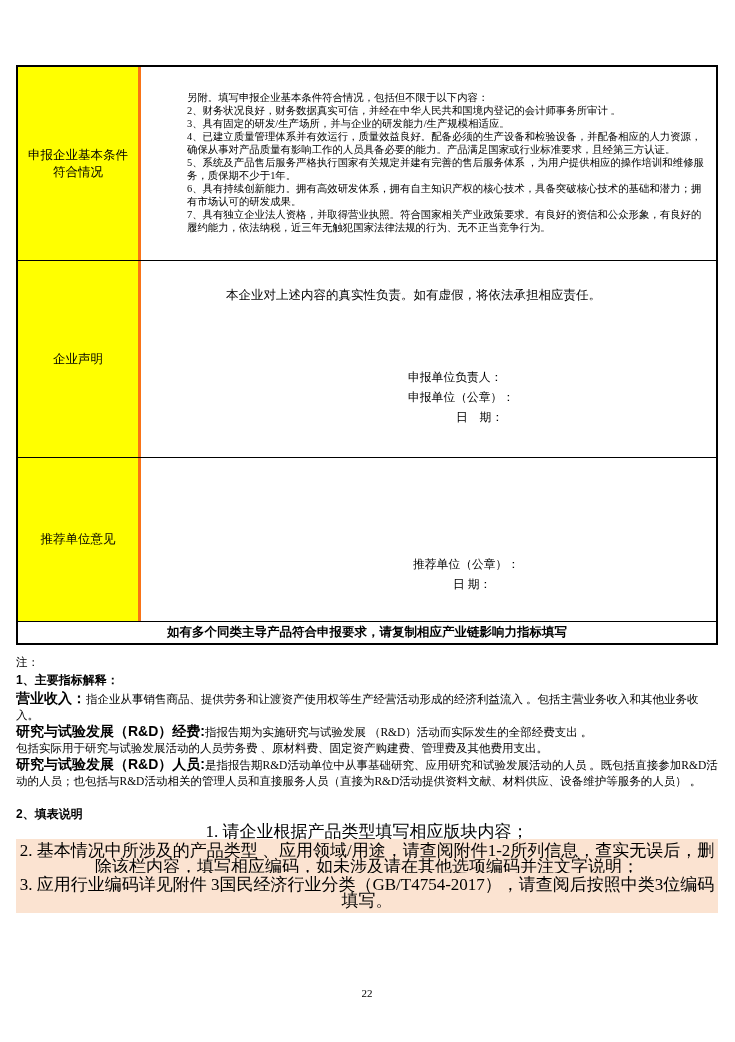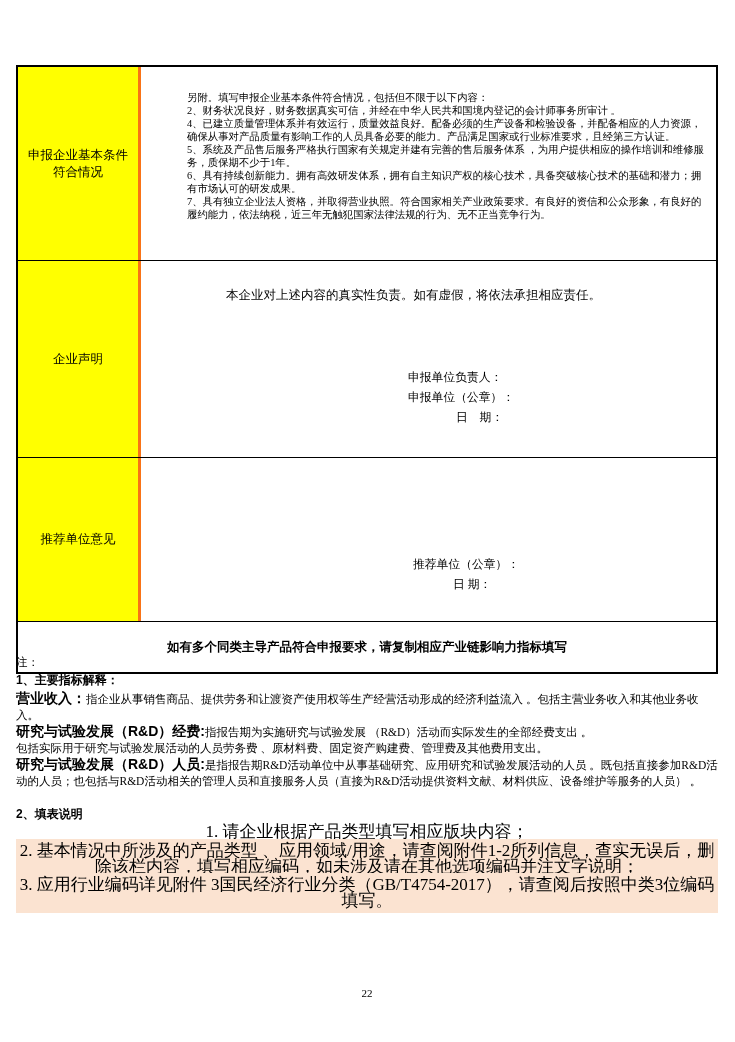--- a/index.html
+++ b/index.html
@@ -11,21 +11,21 @@
   
   .tbl{
     position:absolute;left:16px;top:65px;width:702px;
     border:2px solid #000;box-sizing:border-box;background:#fff;
   }
   .trow{display:flex;box-sizing:border-box;}
   .trow + .trow{border-top:1px solid #000;}
   .r1{height:193px;}
   .r2{height:197px;}
   .r3{height:164px;}
-  .r4{height:51px;}
+  .r4{height:22px;}
   .lbl{
     flex:0 0 123px;width:123px;box-sizing:border-box;
     background:var(--yellow,#ffff00);border-right:3px solid #f97316;
     display:flex;align-items:center;justify-content:center;
     text-align:center;font-size:12.5px;line-height:17px;padding:0 10px;
   }
   .cnt{flex:1;position:relative;box-sizing:border-box;margin-left:43px;}
   .conds{padding:24px 6px 0 3px;font-size:10.4px;line-height:13px;}
   .conds div{margin:0;}
   .declaration{position:absolute;left:42px;top:26px;font-size:12.5px;}
@@ -69,20 +69,21 @@
 <div>
 
   <div class="tbl">
 
     <div class="trow r1">
       <div class="lbl">申报企业基本条件符合情况</div>
       <div class="cnt">
         <div class="conds">
           <div>另附。填写申报企业基本条件符合情况，包括但不限于以下内容：</div>
           <div>2、财务状况良好，财务数据真实可信，并经在中华人民共和国境内登记的会计师事务所审计 。</div>
+          <div>3、具有固定的研发/生产场所，并与企业的研发能力/生产规模相适应。</div>
           <div>4、已建立质量管理体系并有效运行，质量效益良好。配备必须的生产设备和检验设备，并配备相应的人力资源，确保从事对产品质量有影响工作的人员具备必要的能力。产品满足国家或行业标准要求，且经第三方认证。</div>
           <div>5、系统及产品售后服务严格执行国家有关规定并建有完善的售后服务体系 ，为用户提供相应的操作培训和维修服务，质保期不少于1年。</div>
           <div>6、具有持续创新能力。拥有高效研发体系，拥有自主知识产权的核心技术，具备突破核心技术的基础和潜力；拥有市场认可的研发成果。</div>
           <div>7、具有独立企业法人资格，并取得营业执照。符合国家相关产业政策要求。有良好的资信和公众形象，有良好的履约能力，依法纳税，近三年无触犯国家法律法规的行为、无不正当竞争行为。</div>
         </div>
       </div>
     </div>
 
     <div class="trow r2">
       <div class="lbl">企业声明</div>

